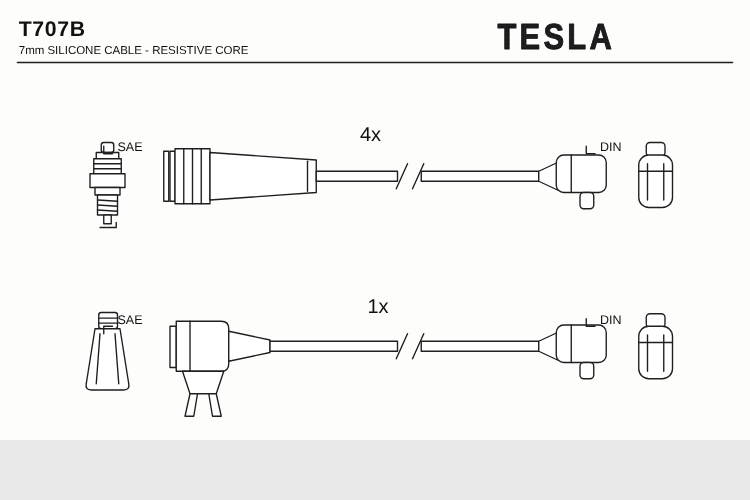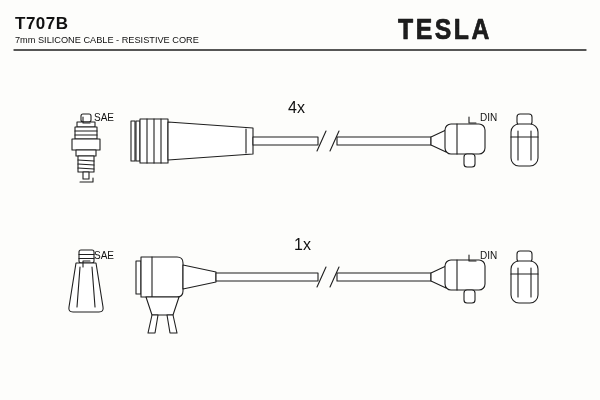--- a/index.html
+++ b/index.html
@@ -1,17 +1,17 @@
 <!DOCTYPE html>
 <html><head>
 <meta charset="utf-8">
 <style>
   html,body{margin:0;padding:0;background:#e8e8e8;}
   .page{
-    width:600px;height:400px;
+    width:600px;height:352px;
     background:#fdfdfb;
     position:relative;
     margin:0 auto;
     font-family:"Liberation Sans",sans-serif;
     overflow:hidden;
   }
   svg{display:block;}
   .t-title{font-family:"Liberation Sans",sans-serif;font-size:17px;font-weight:bold;letter-spacing:.5px;fill:#111;stroke:none;}
   .t-sub{font-family:"Liberation Sans",sans-serif;font-size:9.2px;fill:#111;stroke:none;}
   .t-brand{font-family:"Liberation Sans",sans-serif;font-size:29px;font-weight:bold;letter-spacing:3px;fill:url(#hstripe);stroke:#141414;stroke-width:.7px;}

